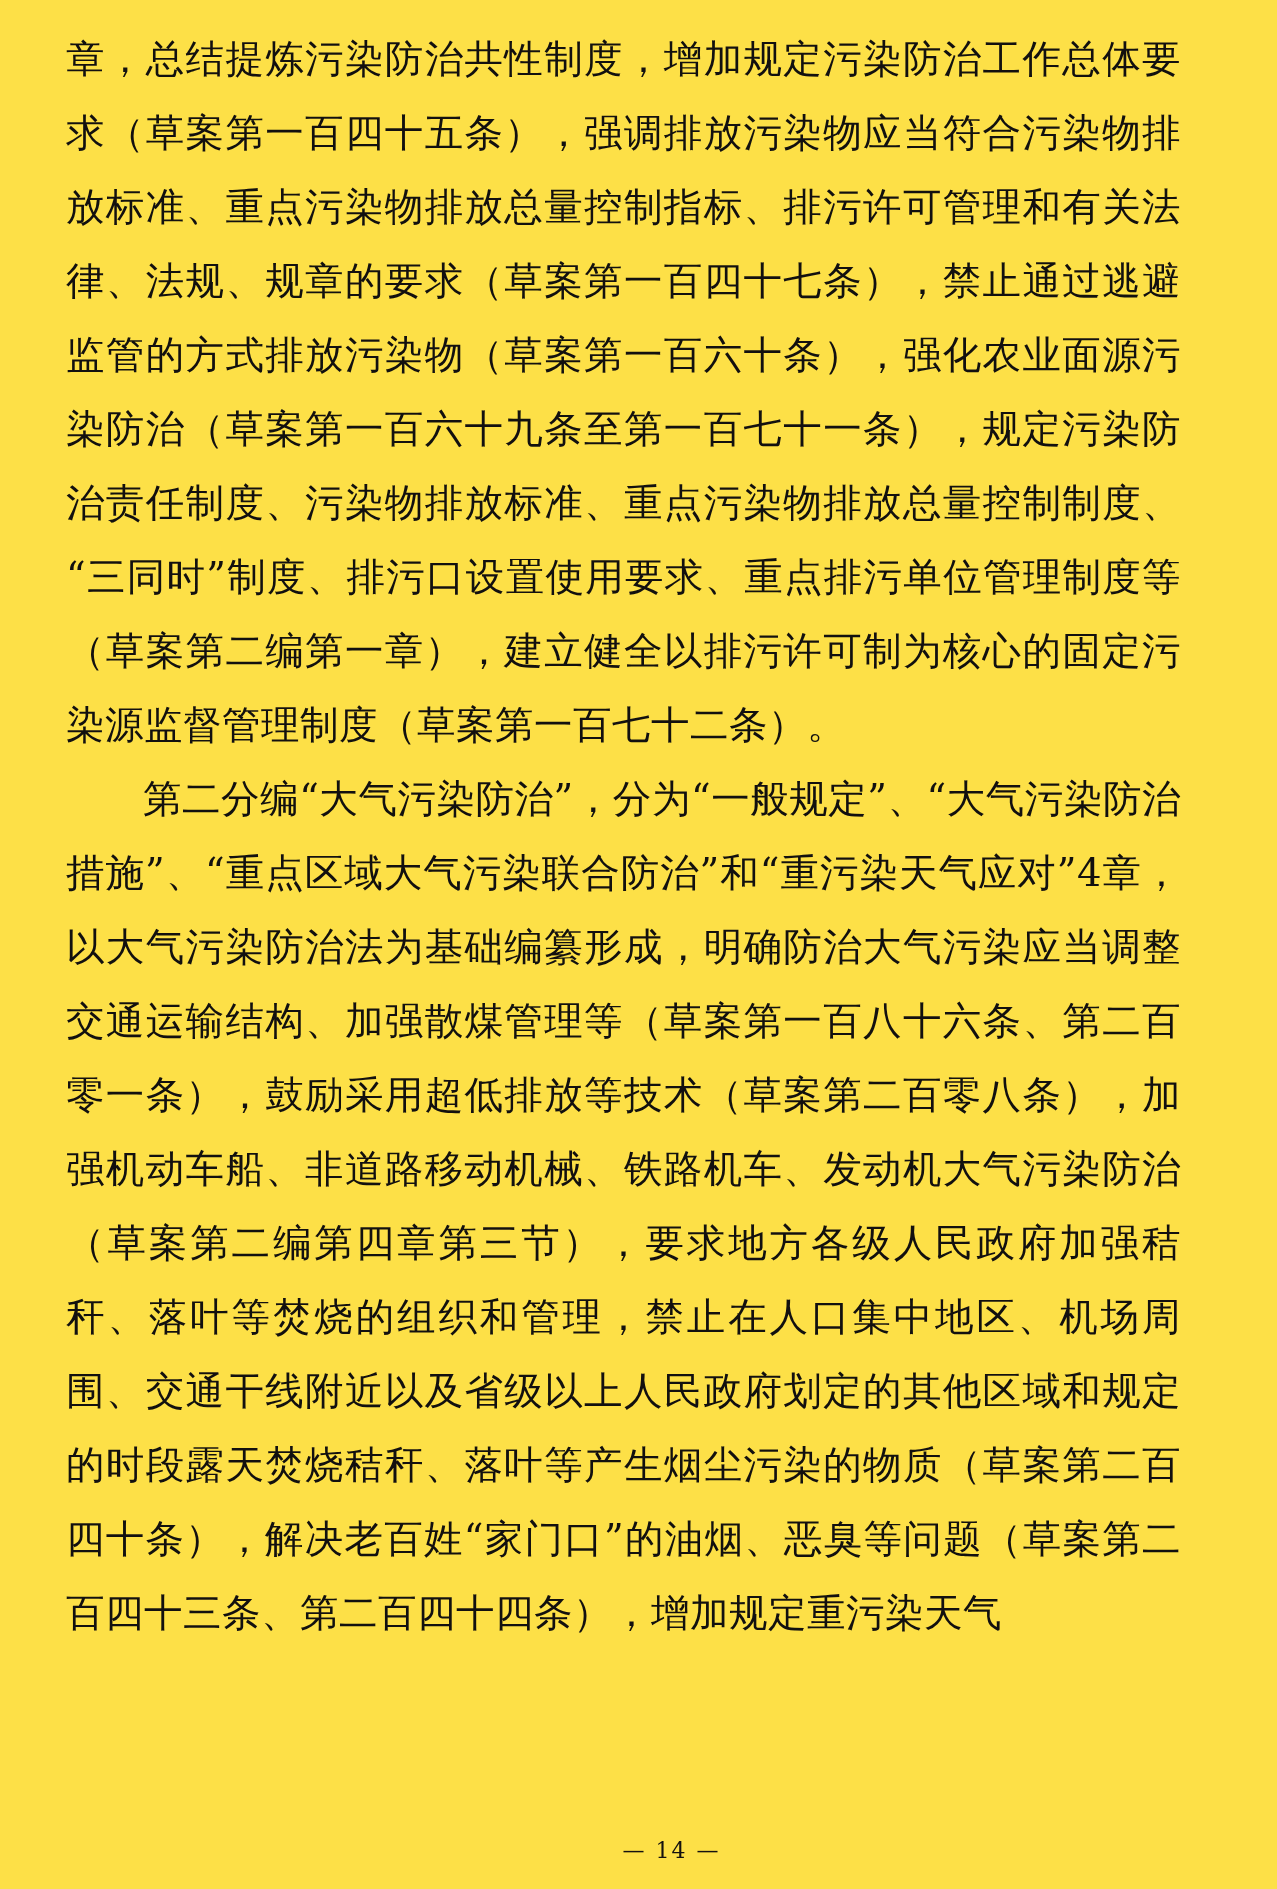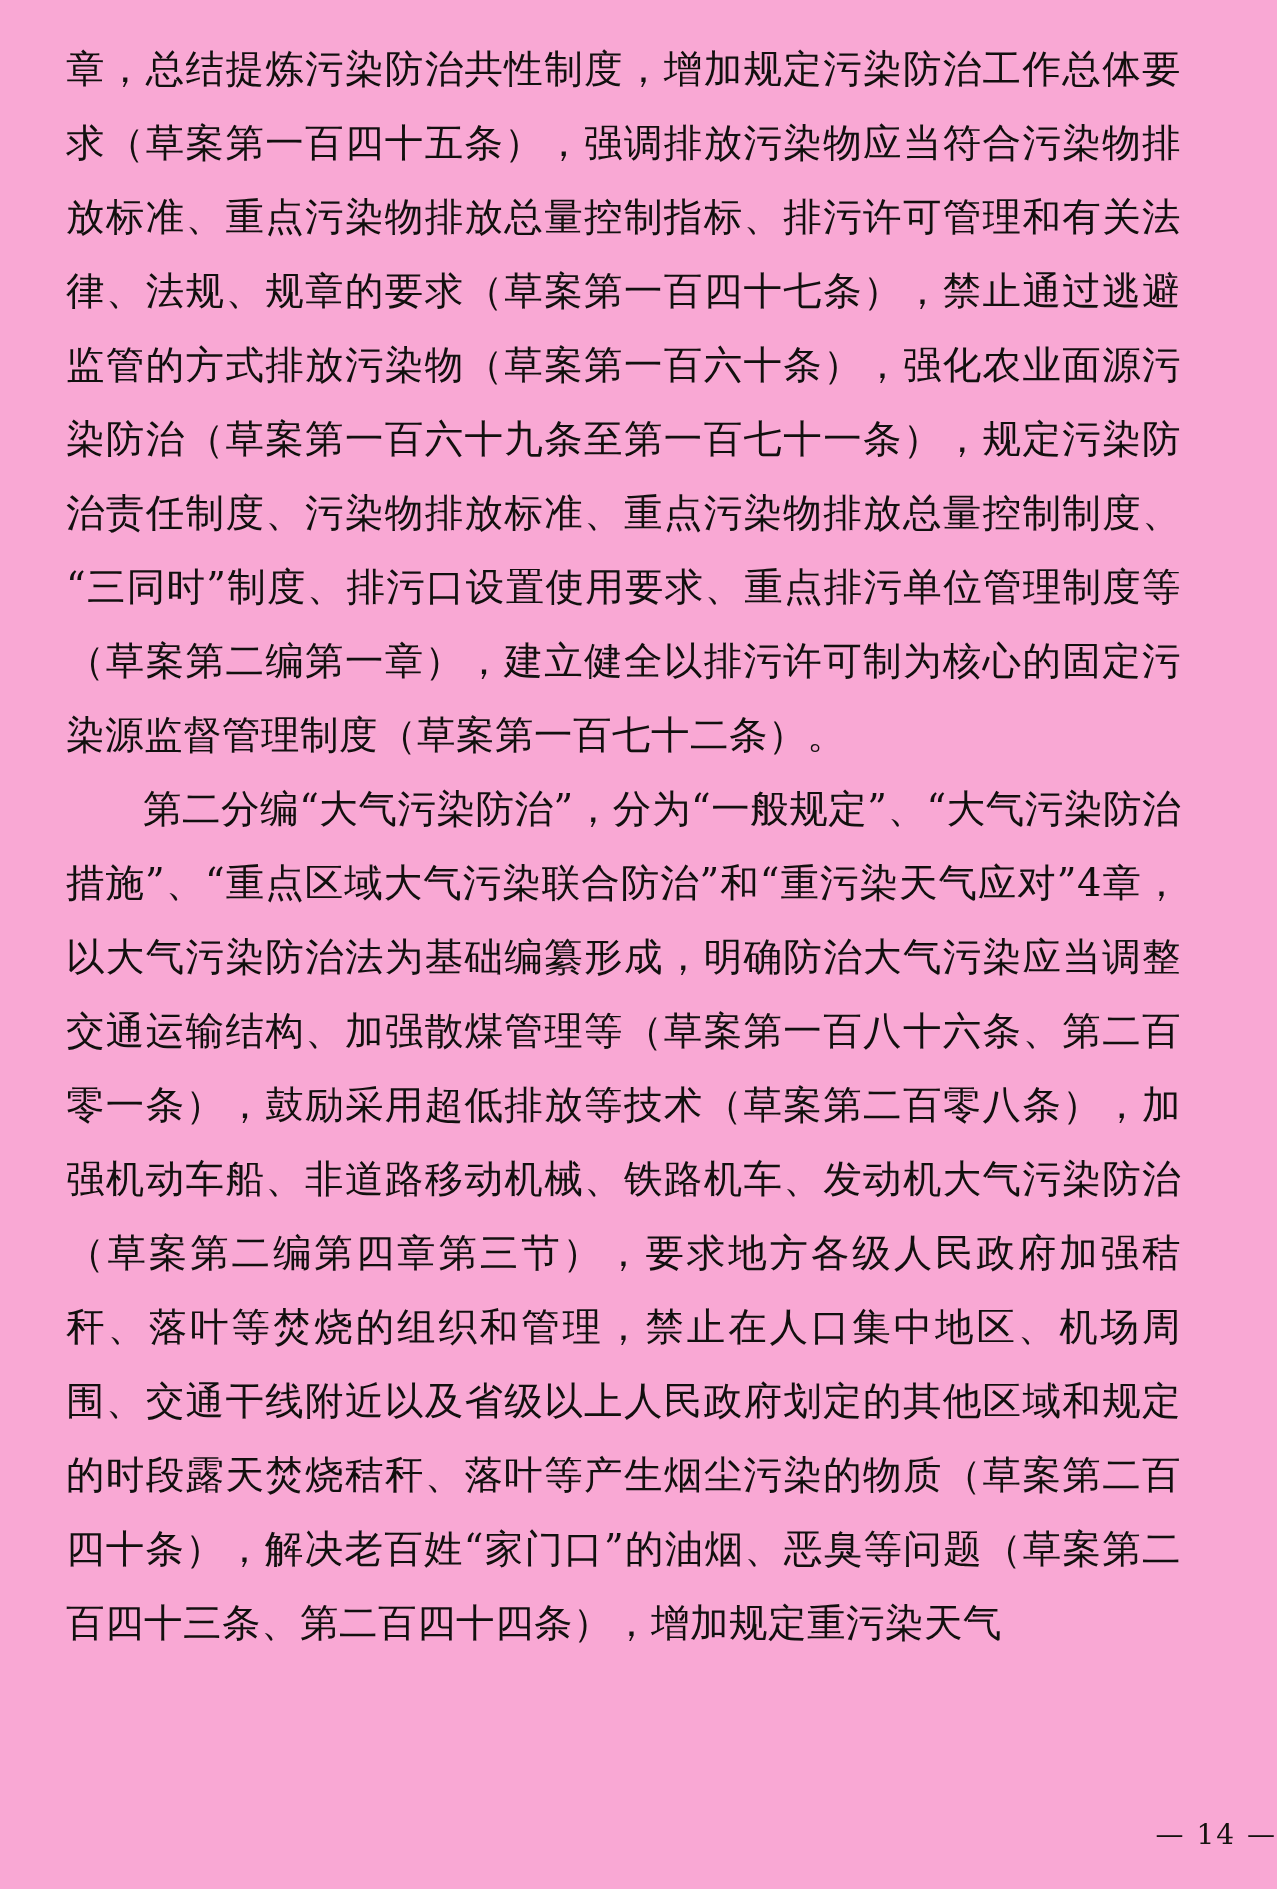--- a/index.html
+++ b/index.html
@@ -4,23 +4,23 @@
 <style>
   html, body {
     margin: 0;
     padding: 0;
     background: #ffffff;
   }
   .page {
     position: relative;
     width: 1277px;
     height: 1889px;
-    background: #f9a8d4;
+    background: #fde047;
     box-sizing: border-box;
-    padding: 32px 96px 0 66px;
+    padding: 22px 96px 0 66px;
     font-family: "DejaVu Serif", "Liberation Serif", serif;
     color: #12100f;
     overflow: hidden;
   }
   .body-text {
     font-size: 38.5px;
     line-height: 74px;
     text-align: justify;
     text-justify: inter-ideograph;
     letter-spacing: 0.5px;
@@ -28,24 +28,24 @@
   .para {
     margin: 0;
   }
   .para.indent {
     text-indent: 2em;
   }
   .footer {
     position: absolute;
     left: 0;
     right: 0;
-    bottom: 38px;
-    text-align: right;
+    bottom: 26px;
+    text-align: center;
     padding-left: 66px;
-    font-size: 28px;
+    font-size: 22px;
     letter-spacing: 2px;
     color: #15120f;
     font-family: "DejaVu Serif", "Liberation Serif", serif;
   }
 </style>
 </head>
 <body>
 
 <div class="page">
   <div class="body-text">

